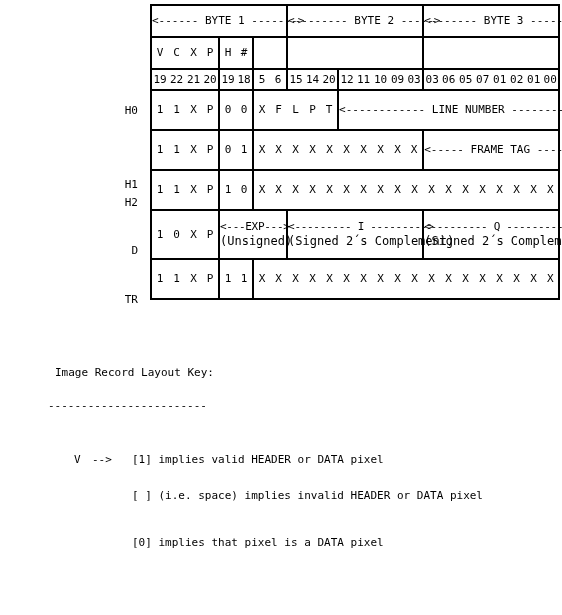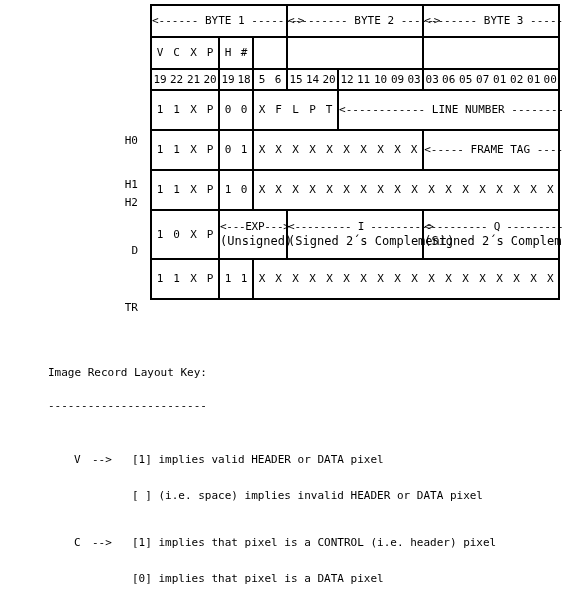--- a/index.html
+++ b/index.html
@@ -71,38 +71,38 @@
 
   
   #legend {
     position: absolute;
     left: 48px;
     top: 345px;
     font-size: 11px;
     line-height: 1.0;
     white-space: pre;
   }
-  #legend .key-title { display: block; margin-bottom: 0px; }
+  #legend .key-title { display: block; margin-bottom: 0px; margin-left: 7px; }
   #legend .key-rule  { display: block; margin-bottom: 10px; }
   .legend-row { display: block; height: 14px; }
   .lg-sym { display: inline-block; width: 44px; padding-left: 26px; box-sizing: border-box; }
   .lg-arr { display: inline-block; width: 40px; }
   .lg-txt { display: inline-block; }
   .lg-cont { display: inline-block; padding-left: 84px; text-align: right; }
 </style>
 </head>
 <body>
 
 <div id="diagram-wrap">
 
-  <div class="rowlabel" style="top:130px">H0</div>
+  <div class="rowlabel" style="top:100px">H0</div>
   <div class="rowlabel" style="top:174px">H1</div>
   <div class="rowlabel" style="top:192px">H2</div>
   <div class="rowlabel" style="top:240px">D</div>
-  <div class="rowlabel" style="top:297px">TR</div>
+  <div class="rowlabel" style="top:289px">TR</div>
 
   <table class="bitmap-table">
     <colgroup>
       <col style="width:17px">
         <col style="width:17px">
         <col style="width:17px">
         <col style="width:17px">
       <col style="width:17px">
         <col style="width:17px">
       <col style="width:17px">
@@ -282,21 +282,20 @@
     </table>
 </div>
 
 <div id="legend">
   <span class="key-title">Image Record Layout Key:</span>
   <span class="key-rule">------------------------</span>
 
   <span class="legend-row"><span class="lg-sym">V</span><span class="lg-arr">--&gt;</span><span class="lg-txt">[1] implies valid HEADER or DATA pixel</span></span>
   <span class="legend-row"><span class="lg-cont">[ ] (i.e. space) implies invalid HEADER or DATA pixel</span></span>
 
-  <span class="legend-row"><span class="lg-sym">C</span><span class="lg-arr">--&gt;</span><span class="lg-txt">[1] implies that pixel is a CONTROL (i.e. header) pixel</span></span>
   <span class="legend-row"><span class="lg-cont">[0] implies that pixel is a DATA pixel</span></span>
 
   
   
   
   
   
   
   
   

